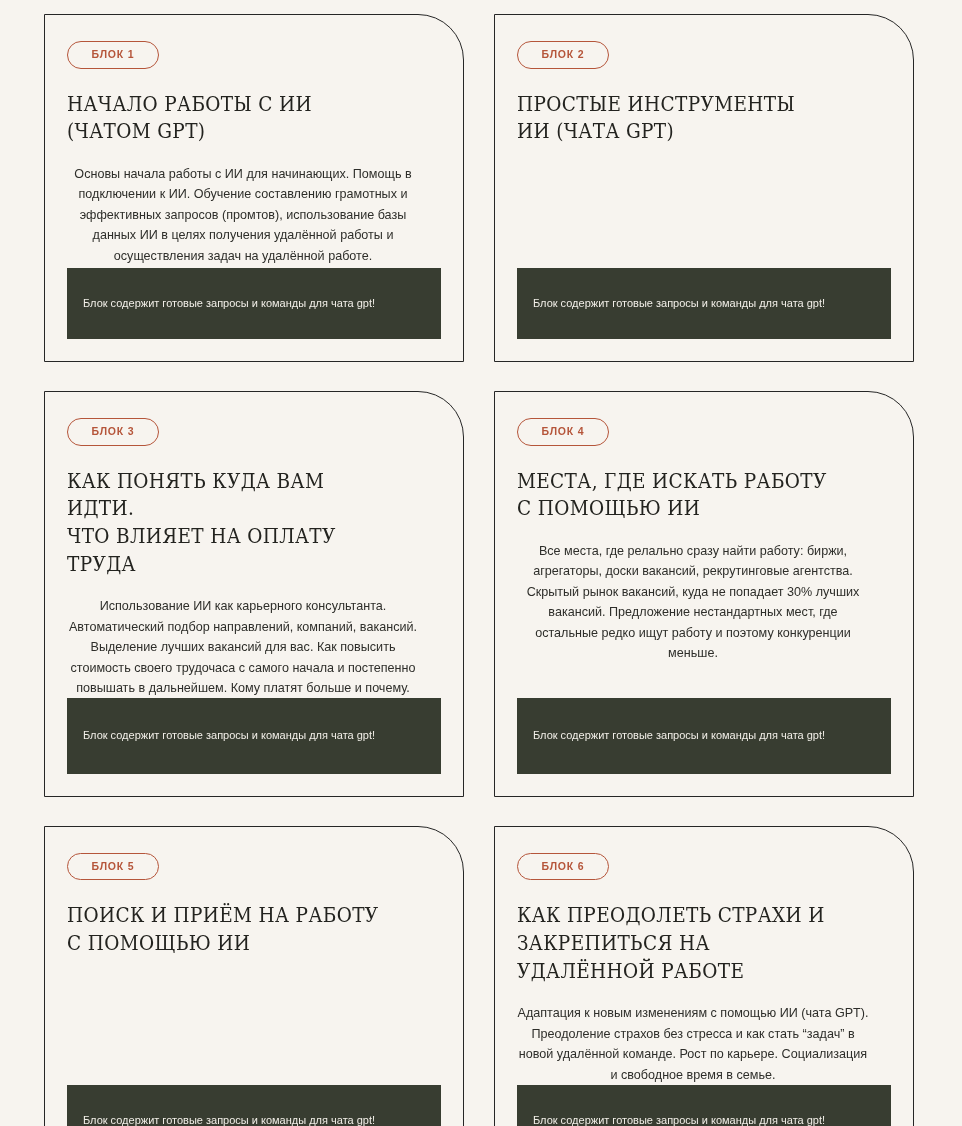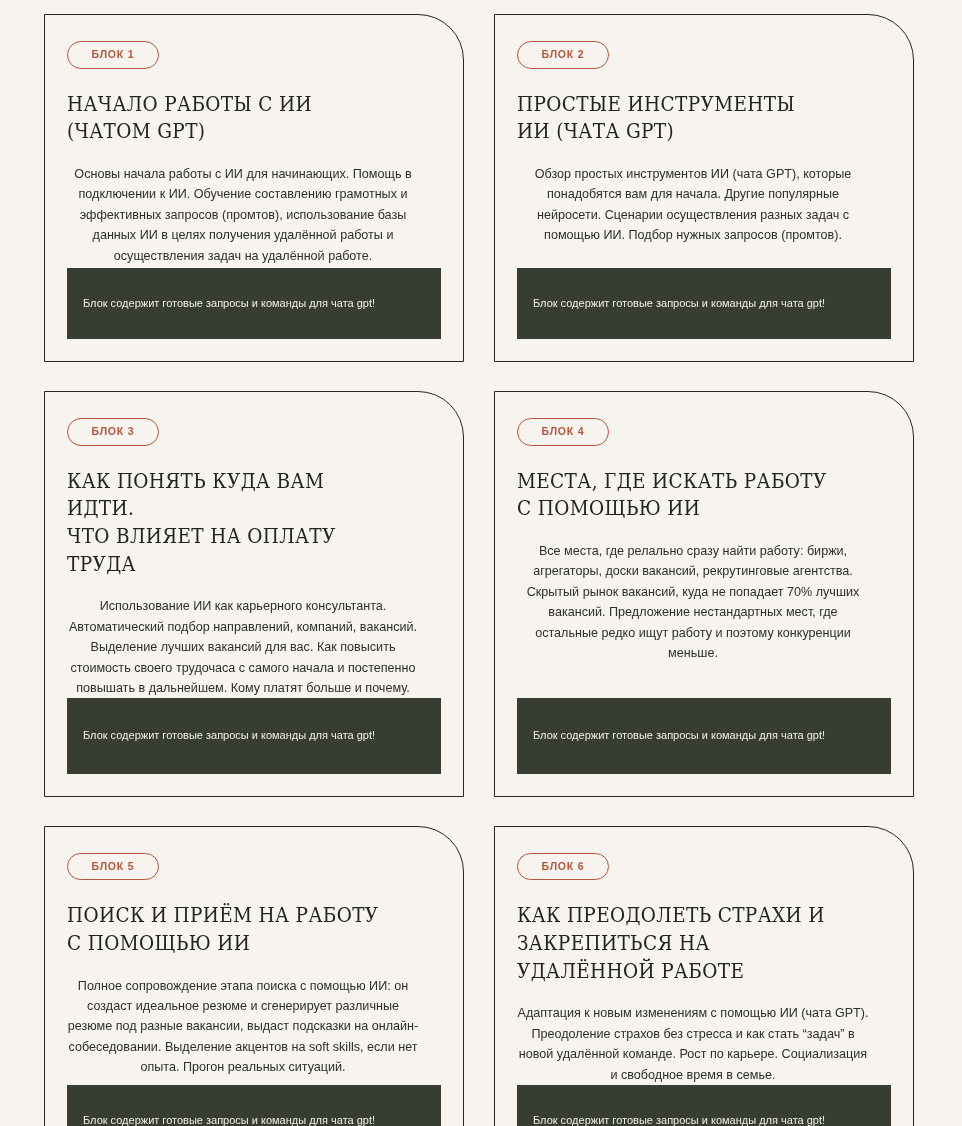--- a/index.html
+++ b/index.html
@@ -103,51 +103,49 @@
     <p class="card-body">Основы начала работы с ИИ для начинающих. Помощь в подключении к ИИ. Обучение составлению грамотных и эффективных запросов (промтов), использование базы данных ИИ в целях получения удалённой работы и осуществления задач на удалённой работе.</p>
     <div class="card-footer">
       <span>Блок содержит готовые запросы и команды для чата gpt!</span>
     </div>
   </div>
 
   <div class="card row1">
     <div class="badge">БЛОК 2</div>
     <h2 class="card-title">ПРОСТЫЕ ИНСТРУМЕНТЫ
 ИИ (ЧАТА GPT)</h2>
-    <p class="card-body">Обзор простых инструментов ИИ (чата GPT), которые понадобятся вам для начала. Другие популярные нейросети. Сценарии осуществления разных задач с помощью ИИ. Подбор нужных запросов (промтов).</p>
     <div class="card-footer">
       <span>Блок содержит готовые запросы и команды для чата gpt!</span>
     </div>
   </div>
 
   <div class="card row2">
     <div class="badge">БЛОК 3</div>
     <h2 class="card-title">КАК ПОНЯТЬ КУДА ВАМ ИДТИ.
 ЧТО ВЛИЯЕТ НА ОПЛАТУ ТРУДА</h2>
     <p class="card-body">Использование ИИ как карьерного консультанта. Автоматический подбор направлений, компаний, вакансий. Выделение лучших вакансий для вас. Как повысить стоимость своего трудочаса с самого начала и постепенно повышать в дальнейшем. Кому платят больше и почему.</p>
     <div class="card-footer">
       <span>Блок содержит готовые запросы и команды для чата gpt!</span>
     </div>
   </div>
 
   <div class="card row2">
     <div class="badge">БЛОК 4</div>
     <h2 class="card-title">МЕСТА, ГДЕ ИСКАТЬ РАБОТУ
 С ПОМОЩЬЮ ИИ</h2>
-    <p class="card-body">Все места, где релально сразу найти работу: биржи, агрегаторы, доски вакансий, рекрутинговые агентства. Скрытый рынок вакансий, куда не попадает 70% лучших вакансий. Предложение нестандартных мест, где остальные редко ищут работу и поэтому конкуренции меньше.</p>
+    <p class="card-body">Все места, где релально сразу найти работу: биржи, агрегаторы, доски вакансий, рекрутинговые агентства. Скрытый рынок вакансий, куда не попадает 30% лучших вакансий. Предложение нестандартных мест, где остальные редко ищут работу и поэтому конкуренции меньше.</p>
     <div class="card-footer">
       <span>Блок содержит готовые запросы и команды для чата gpt!</span>
     </div>
   </div>
 
   <div class="card row3">
     <div class="badge">БЛОК 5</div>
     <h2 class="card-title">ПОИСК И ПРИЁМ НА РАБОТУ
 С ПОМОЩЬЮ ИИ</h2>
-    <p class="card-body">Полное сопровождение этапа поиска с помощью ИИ: он создаст идеальное резюме и сгенерирует различные резюме под разные вакансии, выдаст подсказки на онлайн-собеседовании. Выделение акцентов на soft skills, если нет опыта. Прогон реальных ситуаций.</p>
     <div class="card-footer">
       <span>Блок содержит готовые запросы и команды для чата gpt!</span>
     </div>
   </div>
 
   <div class="card row3">
     <div class="badge">БЛОК 6</div>
     <h2 class="card-title">КАК ПРЕОДОЛЕТЬ СТРАХИ И
 ЗАКРЕПИТЬСЯ НА УДАЛЁННОЙ РАБОТЕ</h2>
     <p class="card-body">Адаптация к новым изменениям с помощью ИИ (чата GPT). Преодоление страхов без стресса и как стать “задач” в новой удалённой команде. Рост по карьере. Социализация и свободное время в семье.</p>

